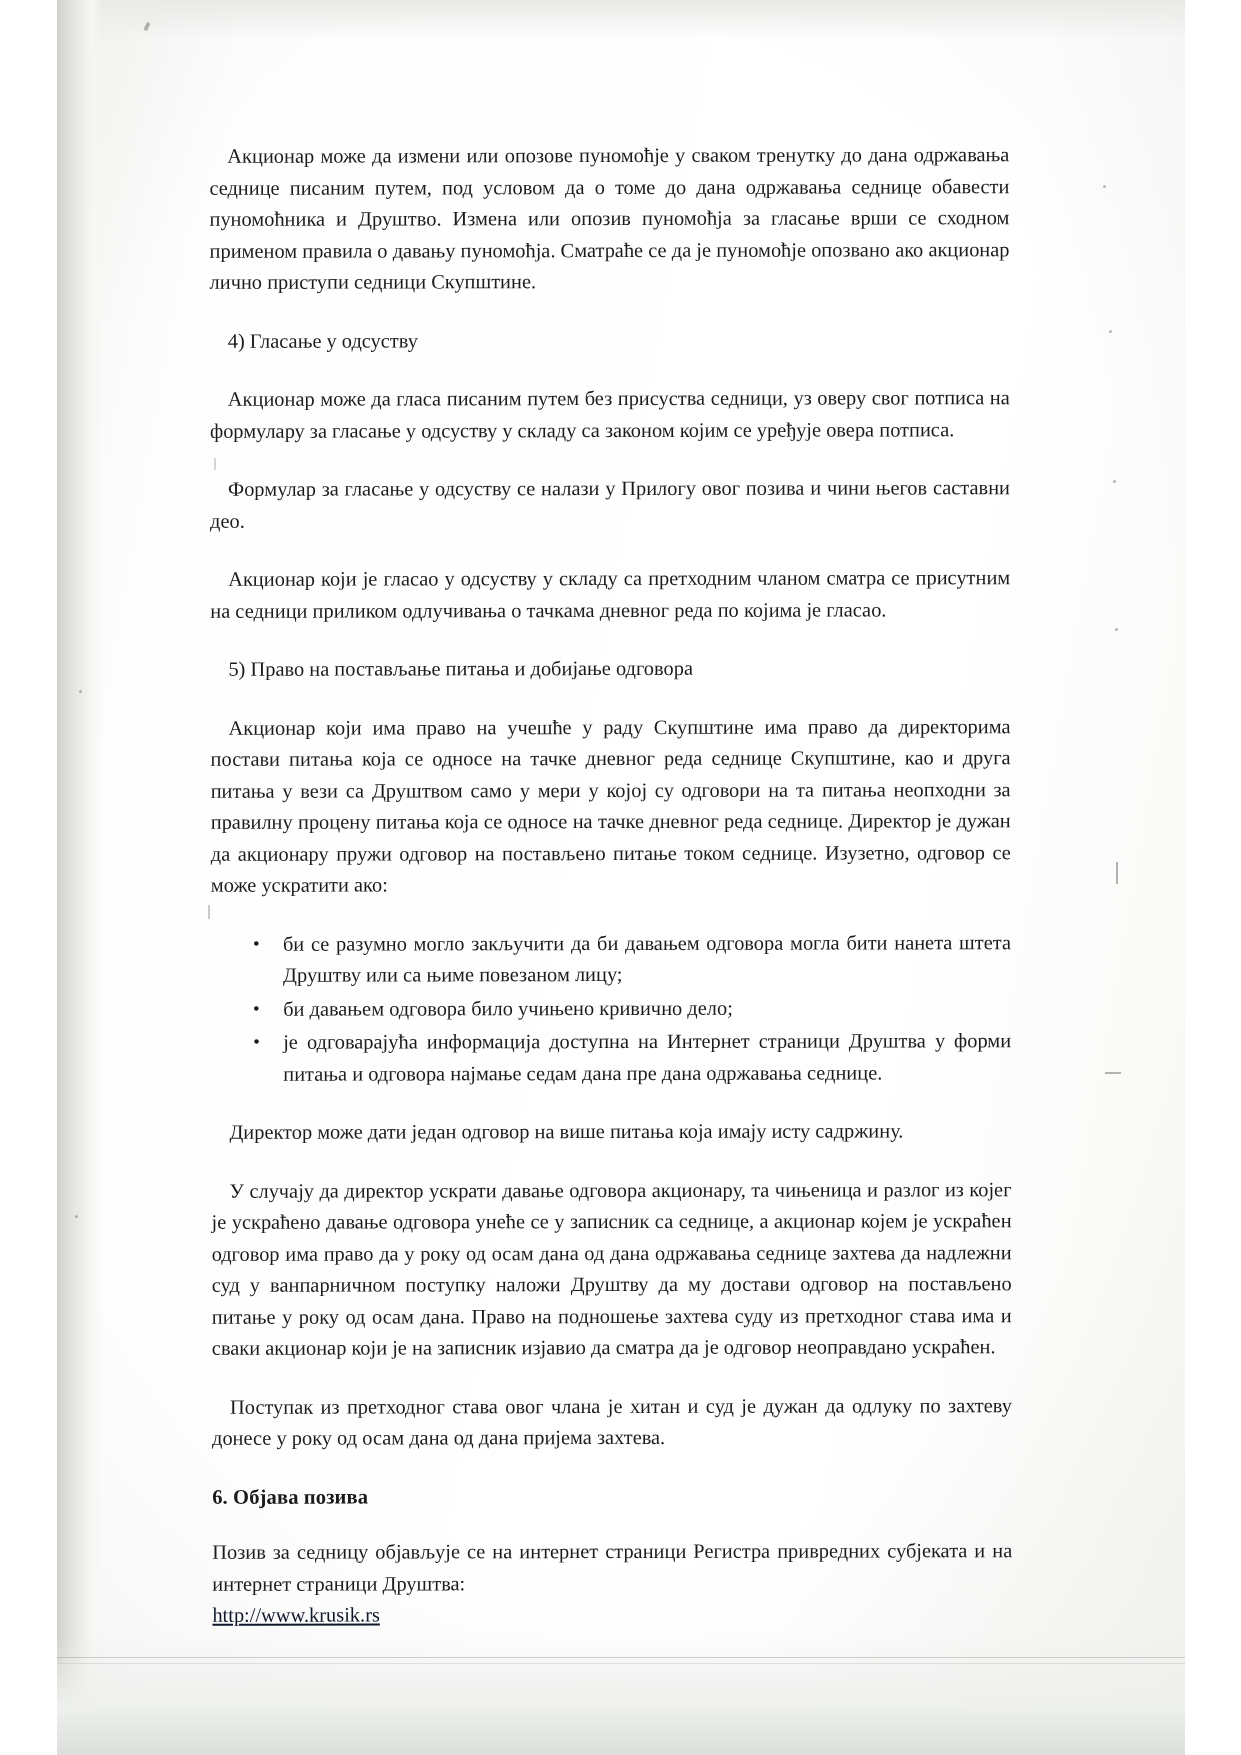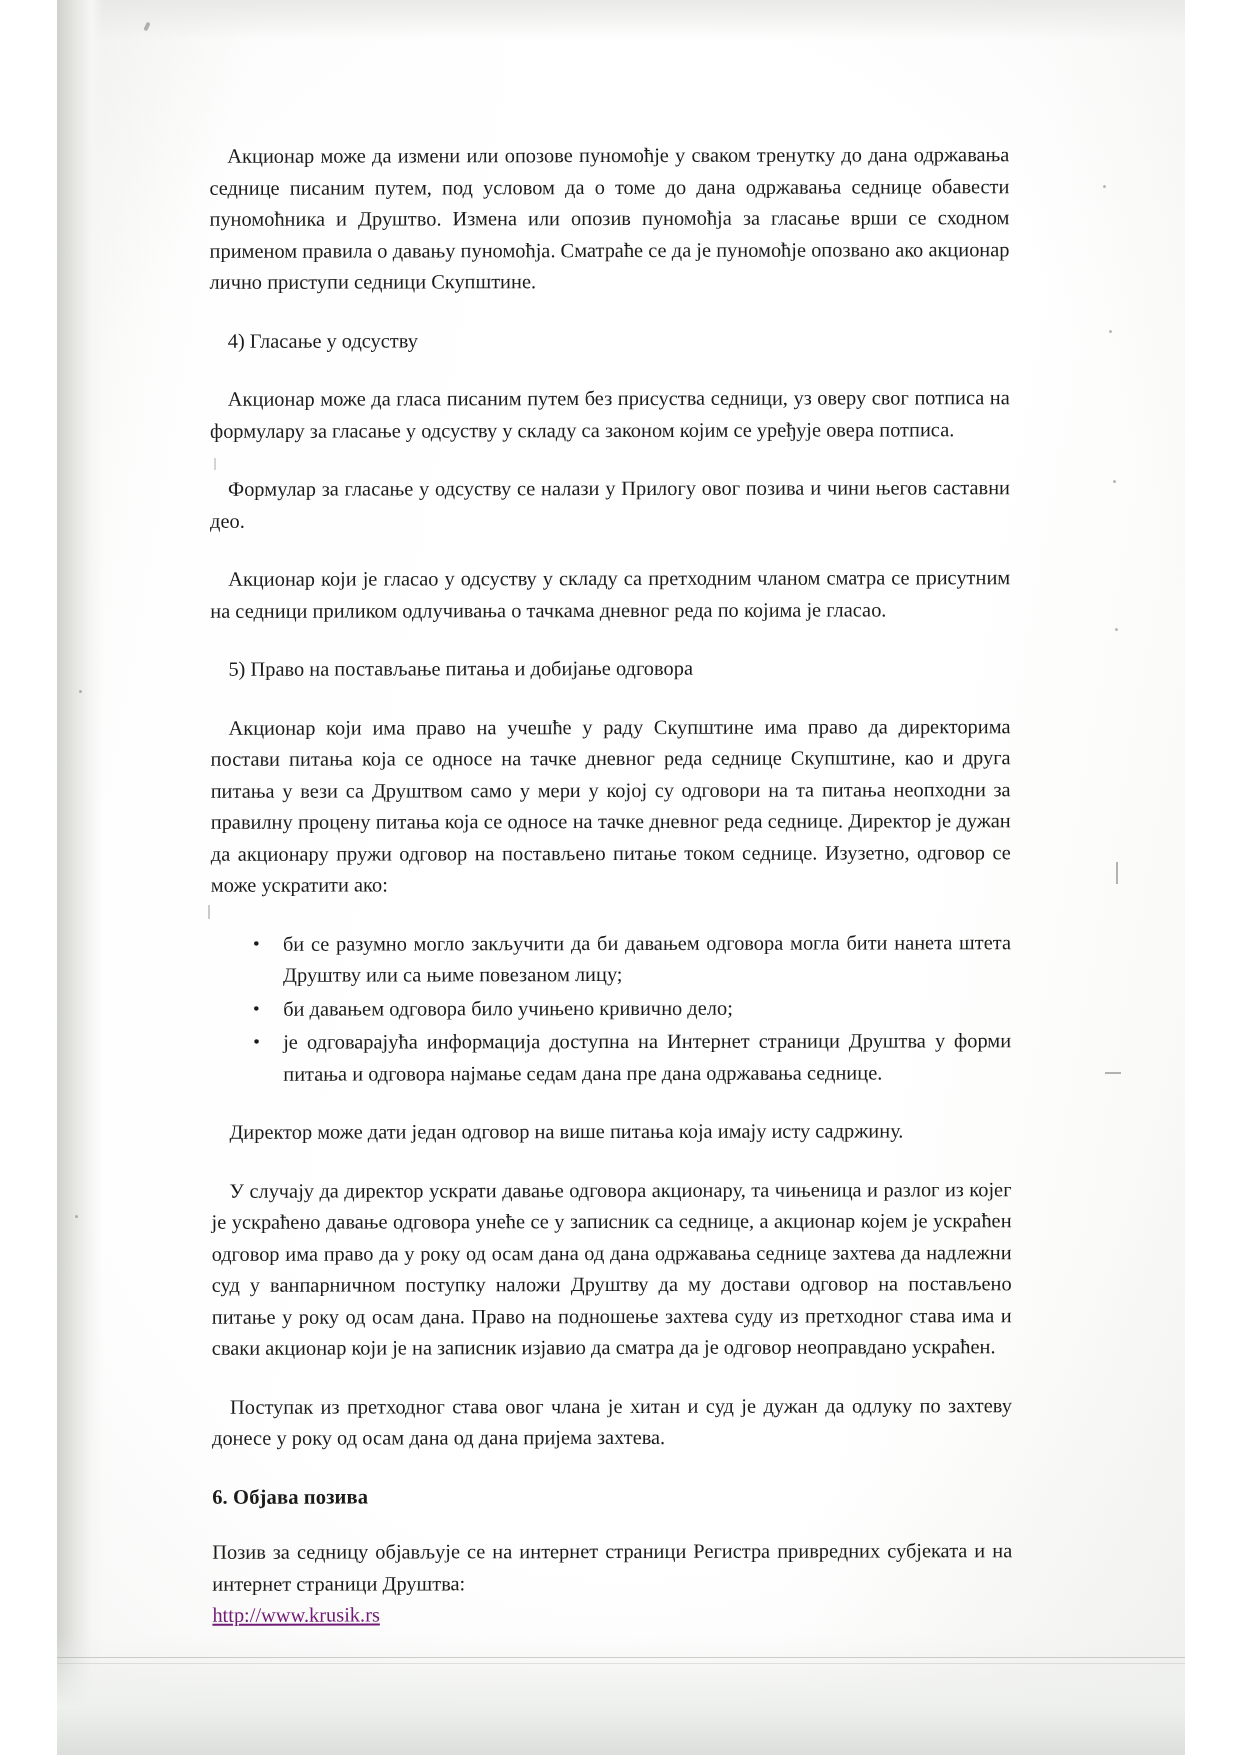--- a/index.html
+++ b/index.html
@@ -132,21 +132,21 @@
     position: absolute;
     left: -26px;
     top: -1px;
     font-size: 19px;
     color: #1b1c1a;
   }
 
   .closing { margin-bottom: 0; }
 
   a.url-link {
-    color: #701a75;
+    color: #0f172a;
     text-decoration: underline;
     text-underline-offset: 2px;
     margin-top: 10px;
   }
 
   
   .skew-wrap {
     transform: rotate(-0.12deg);
     transform-origin: 50% 0%;
   }

